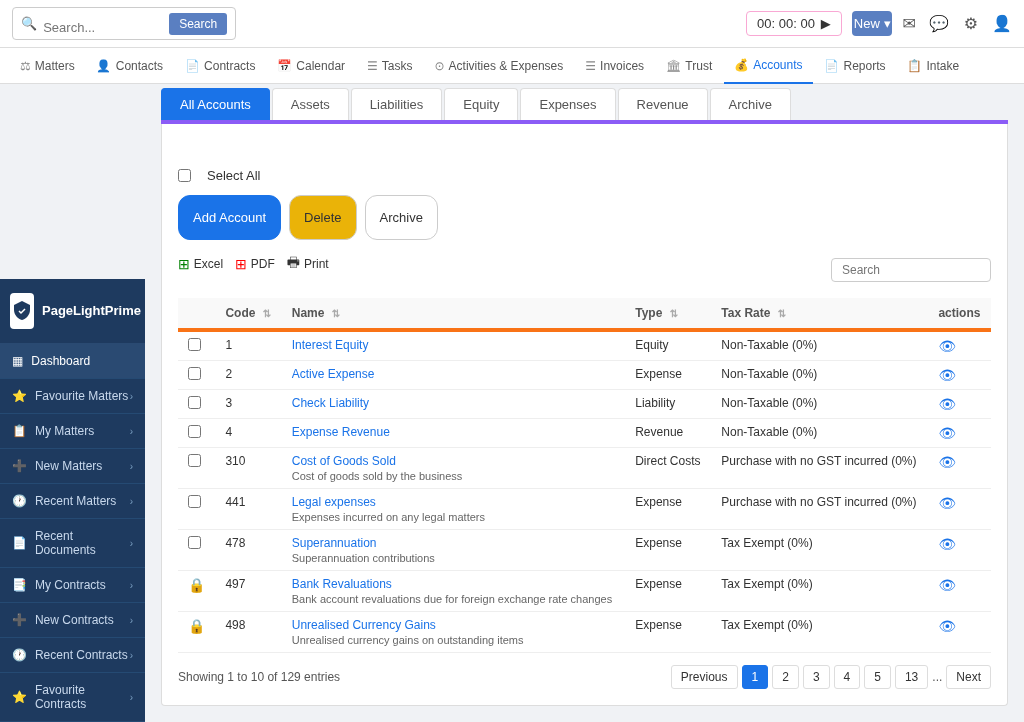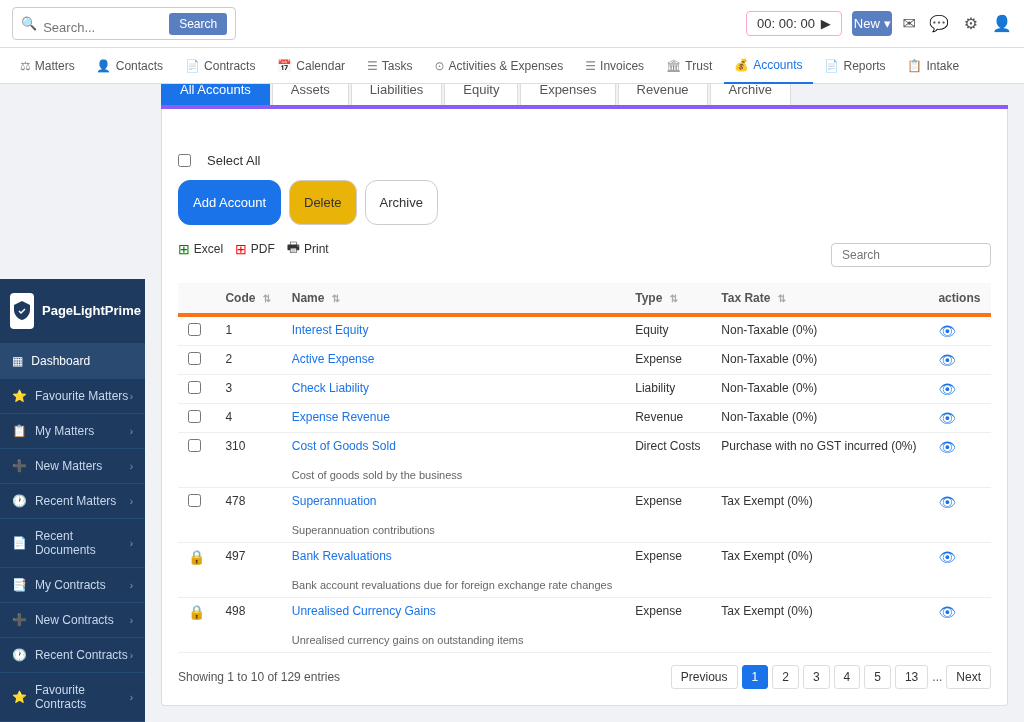--- a/index.html
+++ b/index.html
@@ -62,21 +62,21 @@
     .export-btn { display: flex; align-items: center; gap: 4px; cursor: pointer; font-size: 12px; color: #333; background: none; border: none; padding: 0; }
     .export-icon { font-size: 14px; }
     .table-search { border: 1px solid #ccc; border-radius: 4px; padding: 4px 10px; font-size: 12px; width: 160px; outline: none; }
 
     
     .table { width: 100%; border-collapse: collapse; font-size: 12px; }
     .table th { padding: 8px 10px; text-align: left; background: #f9f9f9; border-bottom: 4px solid #f97316; color: #555; font-weight: 600; white-space: nowrap; }
     .table th .sort-icon { color: #aaa; margin-left: 4px; font-size: 10px; }
     .table td { padding: 6px 10px; border-bottom: 1px solid #eee; vertical-align: top; }
     .table .name-link { color: #1a73e8; cursor: pointer; text-decoration: none; }
-    .table .name-desc { color: #666; font-size: 11px; margin-top: 16px; }
+    .table .name-desc { color: #666; font-size: 11px; margin-top: 2px; }
     .table .eye-icon { color: #1a73e8; cursor: pointer; font-size: 14px; }
     .checkbox-cell { width: 30px; }
     .lock-cell { width: 24px; }
 
     
     .pagination-row { display: flex; align-items: center; justify-content: space-between; margin-top: 12px; font-size: 12px; color: #555; }
     .pagination { display: flex; align-items: center; gap: 4px; }
     .page-btn { padding: 4px 9px; border: 1px solid #ddd; border-radius: 3px; cursor: pointer; background: #fff; font-size: 12px; color: #333; }
     .page-btn.active { background: #1a73e8; color: #fff; border-color: #1a73e8; }
   </style>
@@ -333,20 +333,28 @@
             <tr>
     <td class="checkbox-cell"><input type="checkbox" style=""></td>
     <td>310</td>
     <td><a class="name-link">Cost of Goods Sold</a><div class="name-desc">Cost of goods sold by the business</div></td>
     <td>Direct Costs</td>
     <td>Purchase with no GST incurred (0%)</td>
     <td><span class="eye-icon">👁</span></td>
   </tr>
             <tr>
     <td class="checkbox-cell"><input type="checkbox" style=""></td>
+    <td>441</td>
+    <td><a class="name-link">Legal expenses</a><div class="name-desc">Expenses incurred on any legal matters</div></td>
+    <td>Expense</td>
+    <td>Purchase with no GST incurred (0%)</td>
+    <td><span class="eye-icon">👁</span></td>
+  </tr>
+            <tr>
+    <td class="checkbox-cell"><input type="checkbox" style=""></td>
     <td>478</td>
     <td><a class="name-link">Superannuation</a><div class="name-desc">Superannuation contributions</div></td>
     <td>Expense</td>
     <td>Tax Exempt (0%)</td>
     <td><span class="eye-icon">👁</span></td>
   </tr>
             <tr>
     <td class="lock-cell"><span style="color:#888;font-size:14px;">🔒</span></td>
     <td>497</td>
     <td><a class="name-link">Bank Revaluations</a><div class="name-desc">Bank account revaluations due for foreign exchange rate changes</div></td>

